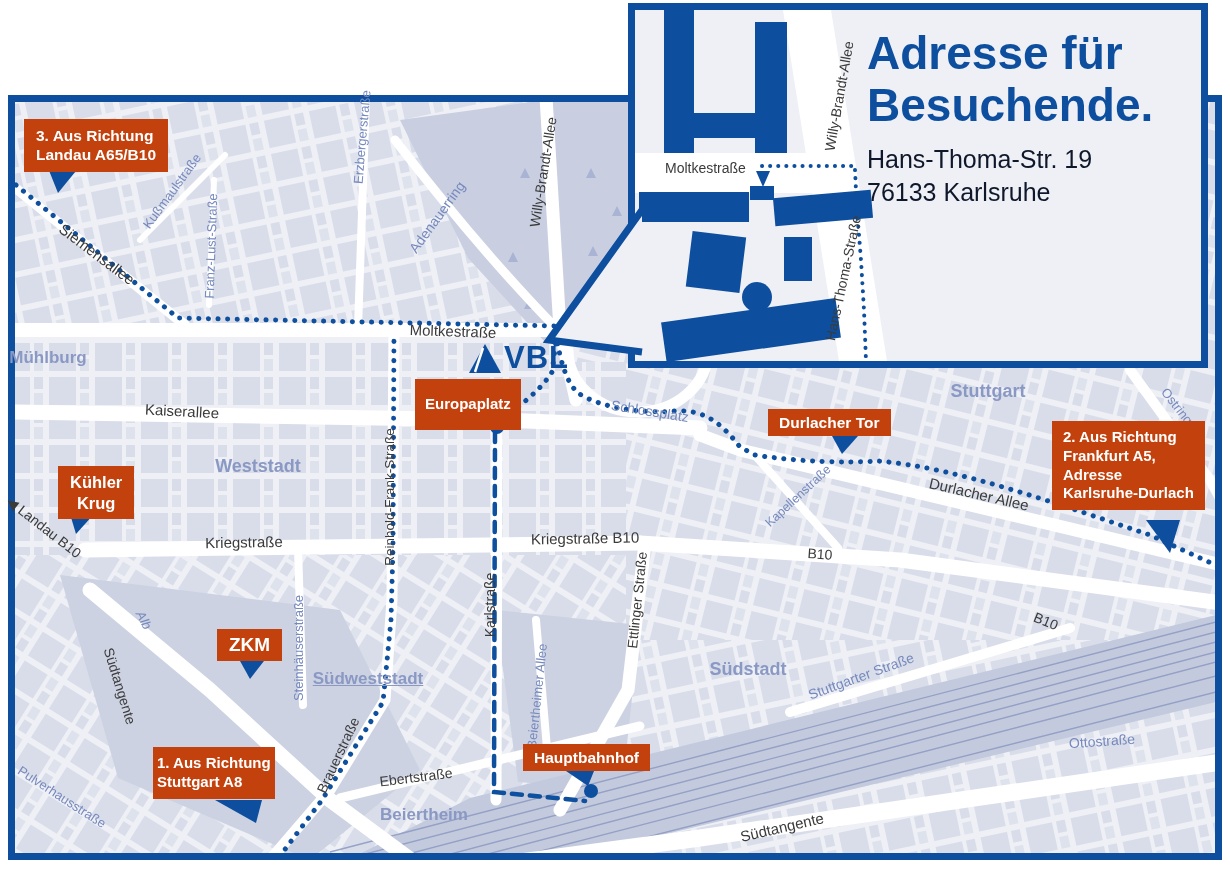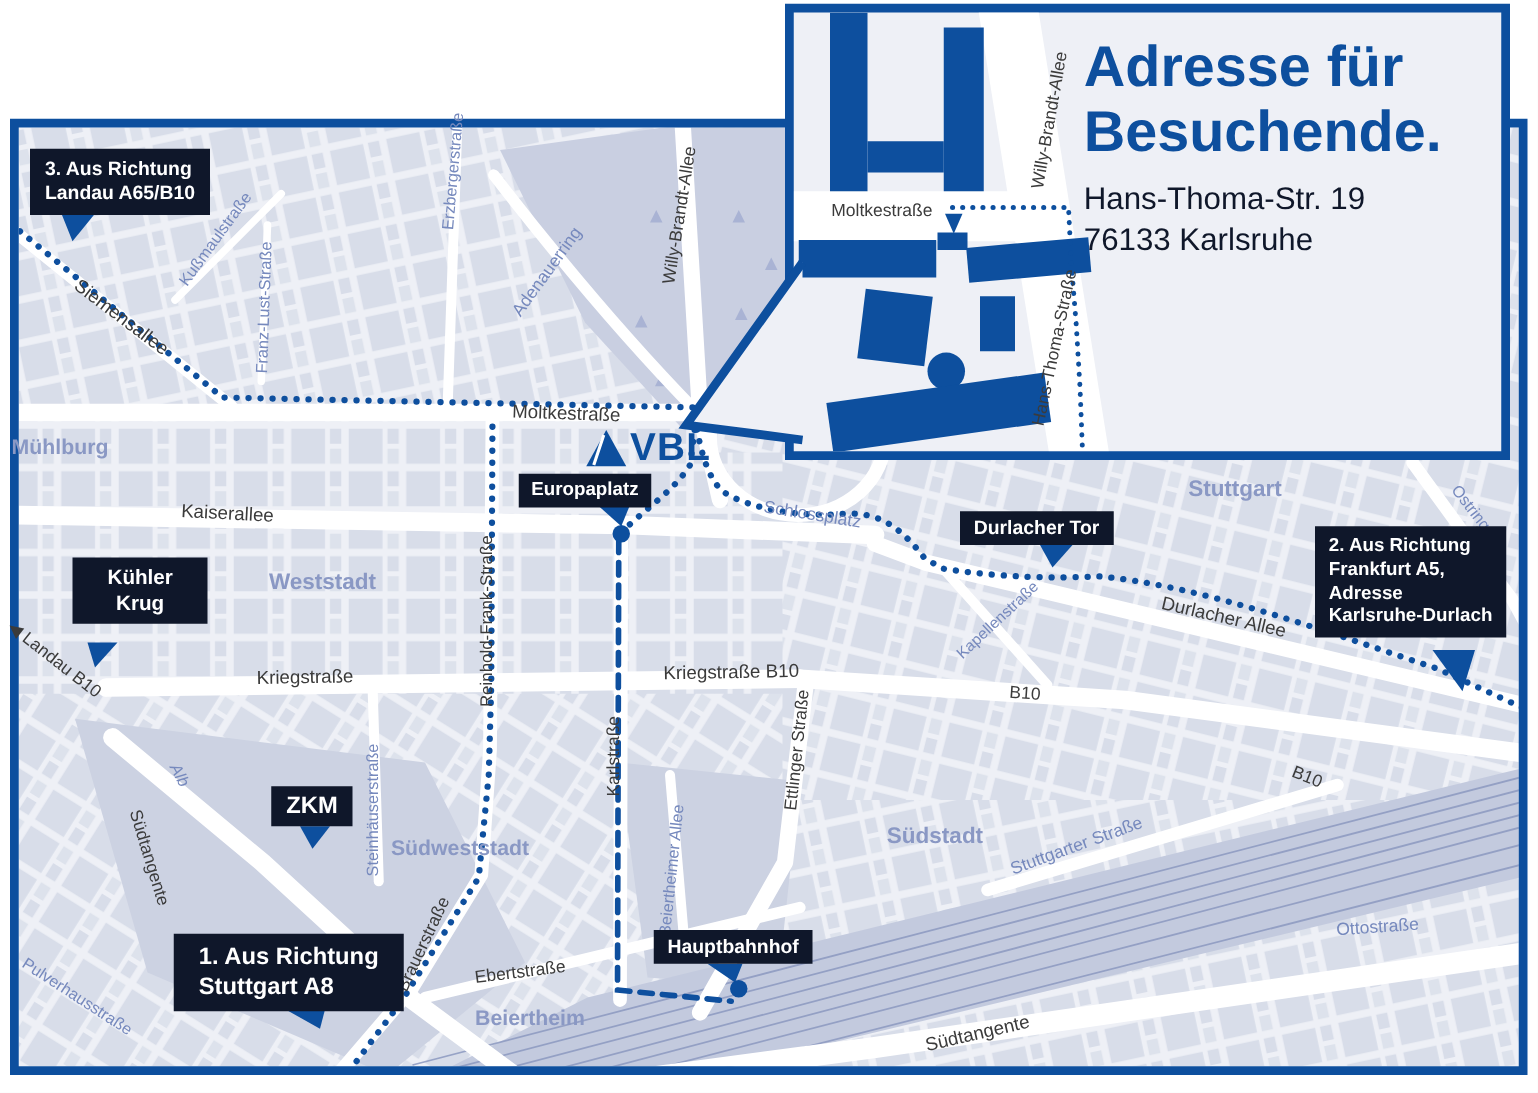--- a/index.html
+++ b/index.html
@@ -4,21 +4,21 @@
 <style>
   html,body{margin:0;padding:0;background:#ffffff;width:1230px;height:874px;
     font-family:"Liberation Sans", sans-serif;}
   #stage{position:relative;width:1230px;height:874px;overflow:hidden;background:#fff;}
   #map-svg{position:absolute;left:0;top:0;z-index:1;}
   #labels-layer{position:absolute;left:0;top:0;width:1230px;height:874px;z-index:2;pointer-events:none;}
   .slabel{position:absolute;white-space:nowrap;color:#3b3b3b;font-weight:400;}
   .slabel.blue{color:#7689bd;}
   .slabel.it{font-style:italic;}
   .alabel{position:absolute;white-space:nowrap;color:#8a98c4;font-weight:700;}
-  .callout{position:absolute;background:#0f172a;color:#ffffff;font-weight:700;
+  .callout{position:absolute;background:#c2410c;color:#ffffff;font-weight:700;
     line-height:1.25;z-index:3;white-space:nowrap;}
   .callout .ln{display:block;}
   #vbl-logo{position:absolute;left:468px;top:340px;z-index:3;display:flex;align-items:center;}
   #vbl-logo .vbl-text{color:#0d4f9e;font-weight:700;font-size:31px;letter-spacing:1px;margin-left:2px;}
   
   #inset{position:absolute;left:628px;top:3px;width:580px;height:365px;background:#eef0f6;
     border:7px solid #0d4f9e;box-sizing:border-box;z-index:5;}
   #inset-svg{position:absolute;left:0;top:0;}
   .ins-label{position:absolute;white-space:nowrap;color:#3b3b3b;font-size:14px;z-index:2;}
   #inset-title{position:absolute;left:232px;top:18px;color:#0d4f9e;font-weight:700;
@@ -178,52 +178,52 @@
       <div class="slabel blue" style="left: 861px; top: 676px; font-size: 14px; transform: translate(-50%, -50%) rotate(-20deg);">Stuttgarter Straße</div>
       <div class="slabel blue" style="left: 537px; top: 696px; font-size: 13px; transform: translate(-50%, -50%) rotate(-84deg);">Beiertheimer Allee</div>
       <div class="slabel blue" style="left: 1102px; top: 741px; font-size: 14px; transform: translate(-50%, -50%) rotate(-4deg);">Ottostraße</div>
       <div class="slabel blue it" style="left: 144px; top: 620px; font-size: 13px; transform: translate(-50%, -50%) rotate(62deg);">Alb</div>
       <div class="slabel blue" style="left: 298px; top: 648px; font-size: 13px; transform: translate(-50%, -50%) rotate(-90deg);">Steinhäuserstraße</div>
       <div class="slabel blue" style="left: 62px; top: 797px; font-size: 13px; transform: translate(-50%, -50%) rotate(33deg);">Pulverhausstraße</div>
       <div class="alabel" style="left: 48px; top: 358px; font-size: 17px; transform: translate(-50%, -50%);">Mühlburg</div>
       <div class="alabel" style="left: 258px; top: 438px; font-size: 18px; transform: translate(-50%, -50%); margin-top: 28px;">Weststadt</div>
       <div class="alabel" style="left: 988px; top: 391px; font-size: 18px; transform: translate(-50%, -50%);">Stuttgart</div>
       <div class="alabel" style="left: 748px; top: 644px; font-size: 18px; transform: translate(-50%, -50%); margin-top: 25px;">Südstadt</div>
-      <div class="alabel" style="left: 368px; top: 679px; font-size: 17px; transform: translate(-50%, -50%);">Südweststadt</div>
+      <div class="alabel" style="left: 368px; top: 679px; font-size: 17px; transform: translate(-50%, -50%); text-decoration: underline;">Südweststadt</div>
       <div class="alabel" style="left: 424px; top: 815px; font-size: 17px; transform: translate(-50%, -50%);">Beiertheim</div>
     </div>
 
   <div id="vbl-logo">
     <svg width="34" height="36" viewBox="0 0 34 36">
       <polygon points="1,33 17,4 33,33" fill="#0d4f9e"></polygon>
       <line x1="15" y1="8" x2="7" y2="32" stroke="#ffffff" stroke-width="2.5"></line>
     </svg>
     <span class="vbl-text">VBL</span>
   </div>
 
   <div class="callout" style="left:24px;top:119px;padding:7px 12px;font-size:15.5px;">
     <span class="ln">3. Aus Richtung</span>
     <span class="ln">Landau A65/B10</span>
   </div>
 
-  <div class="callout" style="left:58px;top:446px;padding:6px 28px;font-size:16.5px;text-align:center;">
+  <div class="callout" style="left:58px;top:466px;padding:6px 12px;font-size:16.5px;text-align:center;">
     <span class="ln">Kühler</span>
     <span class="ln">Krug</span>
   </div>
 
   <div class="callout" style="left:217px;top:629px;padding:4px 12px;font-size:19px;">
     <span>ZKM</span>
   </div>
 
-  <div class="callout" style="left:139px;top:747px;padding:7px 20px;font-size:19px;">
+  <div class="callout" style="left:153px;top:747px;padding:7px 4px;font-size:15px;">
     <span class="ln">1. Aus Richtung</span>
     <span class="ln">Stuttgart A8</span>
   </div>
 
-  <div class="callout" style="left:415px;top:379px;padding:4px 10px;font-size:15px;">
+  <div class="callout" style="left:415px;top:379px;padding:16px 10px;font-size:15px;">
     <span>Europaplatz</span>
   </div>
 
   <div class="callout" style="left:768px;top:409px;padding:4px 11px;font-size:15.5px;">
     <span>Durlacher Tor</span>
   </div>
 
   <div class="callout" style="left:1052px;top:421px;padding:7px 11px;font-size:15px;">
     <span class="ln">2. Aus Richtung</span>
     <span class="ln">Frankfurt A5,</span>

